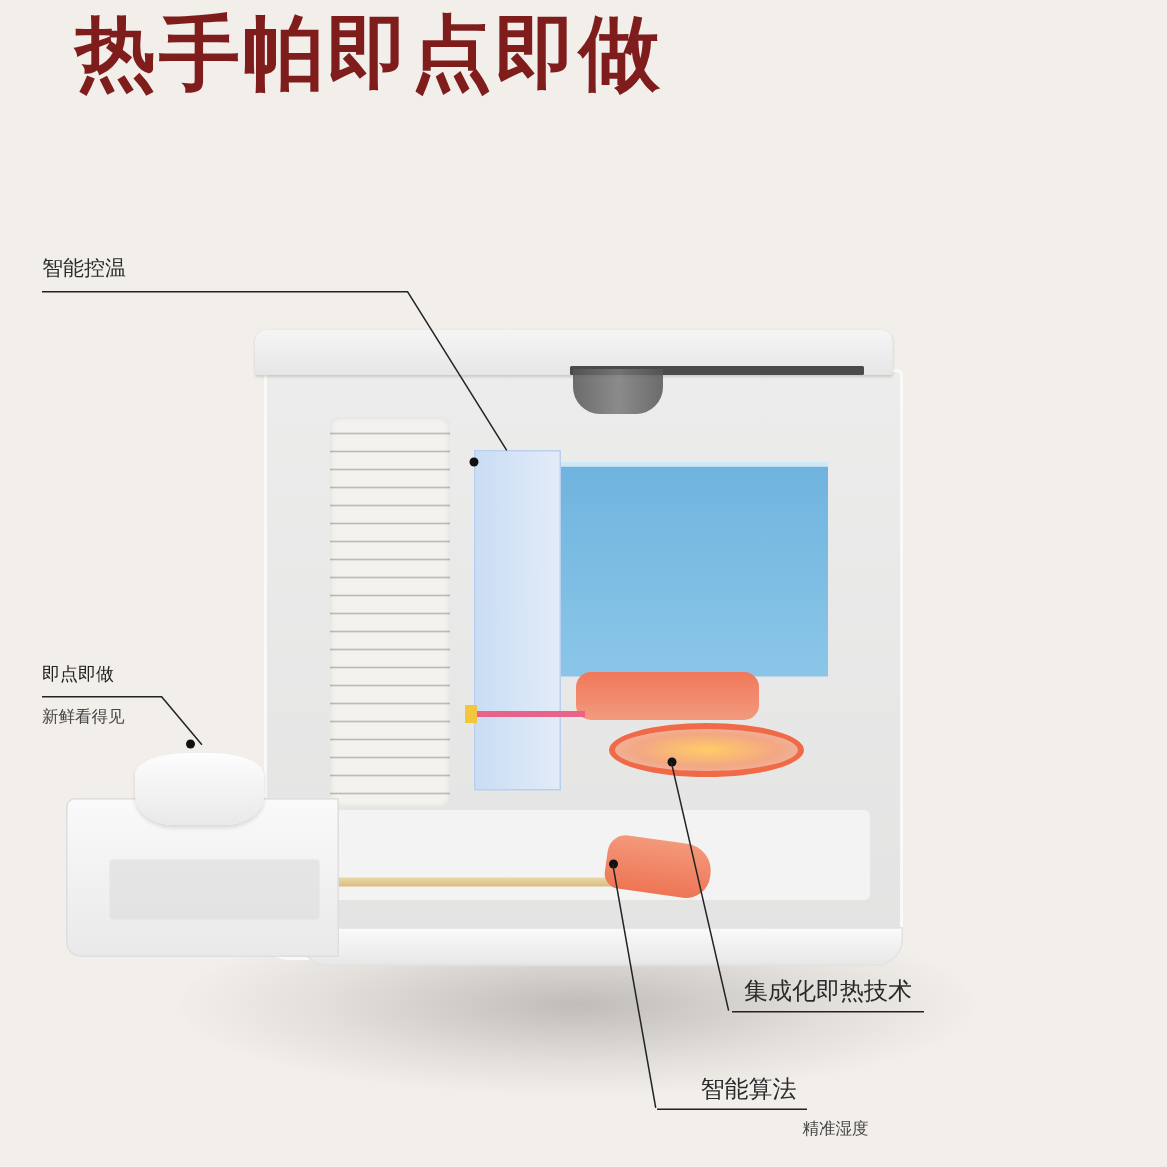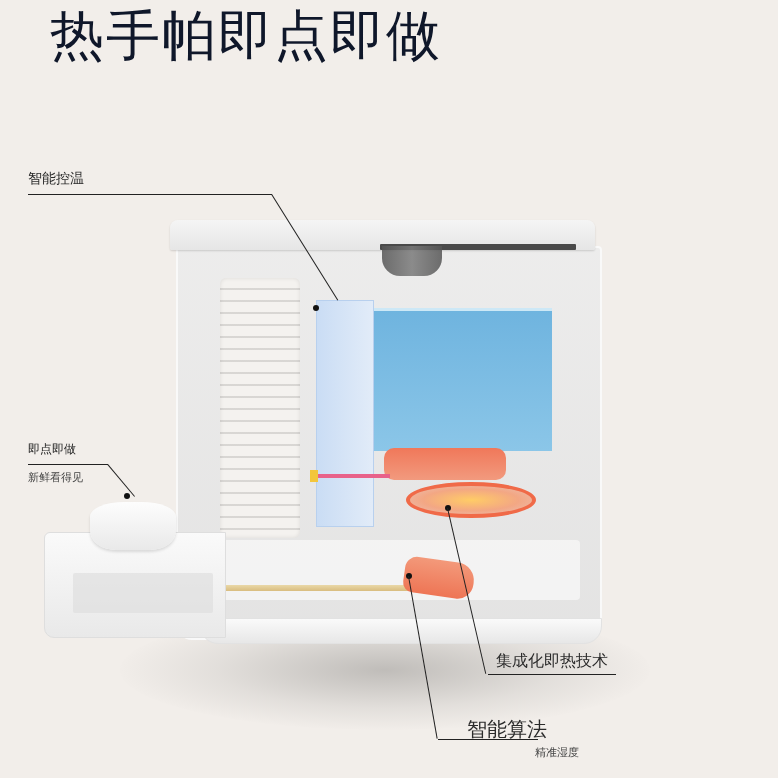--- a/index.html
+++ b/index.html
@@ -1,27 +1,27 @@
 <!DOCTYPE html>
 <html><head>
 <meta charset="utf-8">
 <style>
   html, body { margin:0; padding:0; }
   body { width:778px; height:778px; overflow:hidden; background:#f1ede9; font-family:"DejaVu Sans", sans-serif; position:relative; }
   .canvas { position:absolute; left:0; top:0; width:778px; height:778px; background:#f2eeea; }
-  .headline { position:absolute; left:50px; font-size:54px; font-weight:normal; color:#0f172a; letter-spacing:2px; line-height:60px; }
+  .headline { position:absolute; left:50px; font-size:54px; font-weight:bold; color:#7f1d1d; letter-spacing:2px; line-height:60px; }
   .h1 { top:6px; }
   .h2 { top:72px; }
   .subtitle { position:absolute; left:330px; top:158px; font-size:22px; color:#2a2a2a; letter-spacing:1px; }
   .label { position:absolute; color:#2b2b2b; }
   .lbl-temp { left:28px; top:170px; font-size:14px; }
   .lbl-instant { left:28px; top:441px; font-size:12px; color:#222; }
   .lbl-fresh { left:28px; top:470px; font-size:11px; color:#444;text-align:center; }
   .lbl-integrated { left:496px; top:651px; font-size:16px; }
-  .lbl-algo { left:467px; top:716px; font-size:20px; }
+  .lbl-algo { left:467px; top:716px; font-size:16px; }
   .lbl-precise { left:502px; top:745px; font-size:11px; color:#444;margin-left:33px; }
   .shadow { position:absolute; left:120px; top:610px; width:530px; height:120px; border-radius:50%; background:radial-gradient(ellipse at center, rgba(150,148,145,0.55) 0%, rgba(190,188,185,0.3) 45%, rgba(242,238,234,0) 72%); }
   .device { position:absolute; left:170px; top:220px; width:430px; height:440px; }
   .lid { position:absolute; left:0; top:0; width:425px; height:30px; background:linear-gradient(#f5f5f5,#e6e6e6); border-radius:8px 8px 2px 2px; box-shadow:0 1px 2px rgba(0,0,0,0.15); }
   .lid-slot { position:absolute; left:210px; top:24px; width:196px; height:6px; background:#4a4a4a; border-radius:1px; }
   .body { position:absolute; left:6px; top:26px; width:422px; height:390px; background:linear-gradient(180deg, rgba(236,236,236,0.9), rgba(226,226,226,0.9)); border:2px solid #f9f9f9; border-radius:4px 4px 16px 16px; }
   .knob { position:absolute; left:212px; top:26px; width:60px; height:30px; background:linear-gradient(90deg,#555,#7a7a7a,#555); border-radius:0 0 18px 18px; opacity:0.85; }
   .coil { position:absolute; left:50px; top:58px; width:80px; height:260px; background:repeating-linear-gradient(180deg,#f4f2ef 0px,#f4f2ef 10px,#bdbbb8 11px,#f4f2ef 12px); border-radius:6px; box-shadow:inset 0 0 4px rgba(0,0,0,0.1); }
   .sensor-panel { position:absolute; left:146px; top:80px; width:56px; height:225px; background:linear-gradient(90deg, rgba(200,220,245,0.95), rgba(225,236,250,0.9)); border:1px solid #b8d0ee; }
   .tank { position:absolute; left:204px; top:88px; width:178px; height:140px; background:linear-gradient(180deg,#6fb4df,#8bc6e8); border-top:3px solid #cde8f6; }

